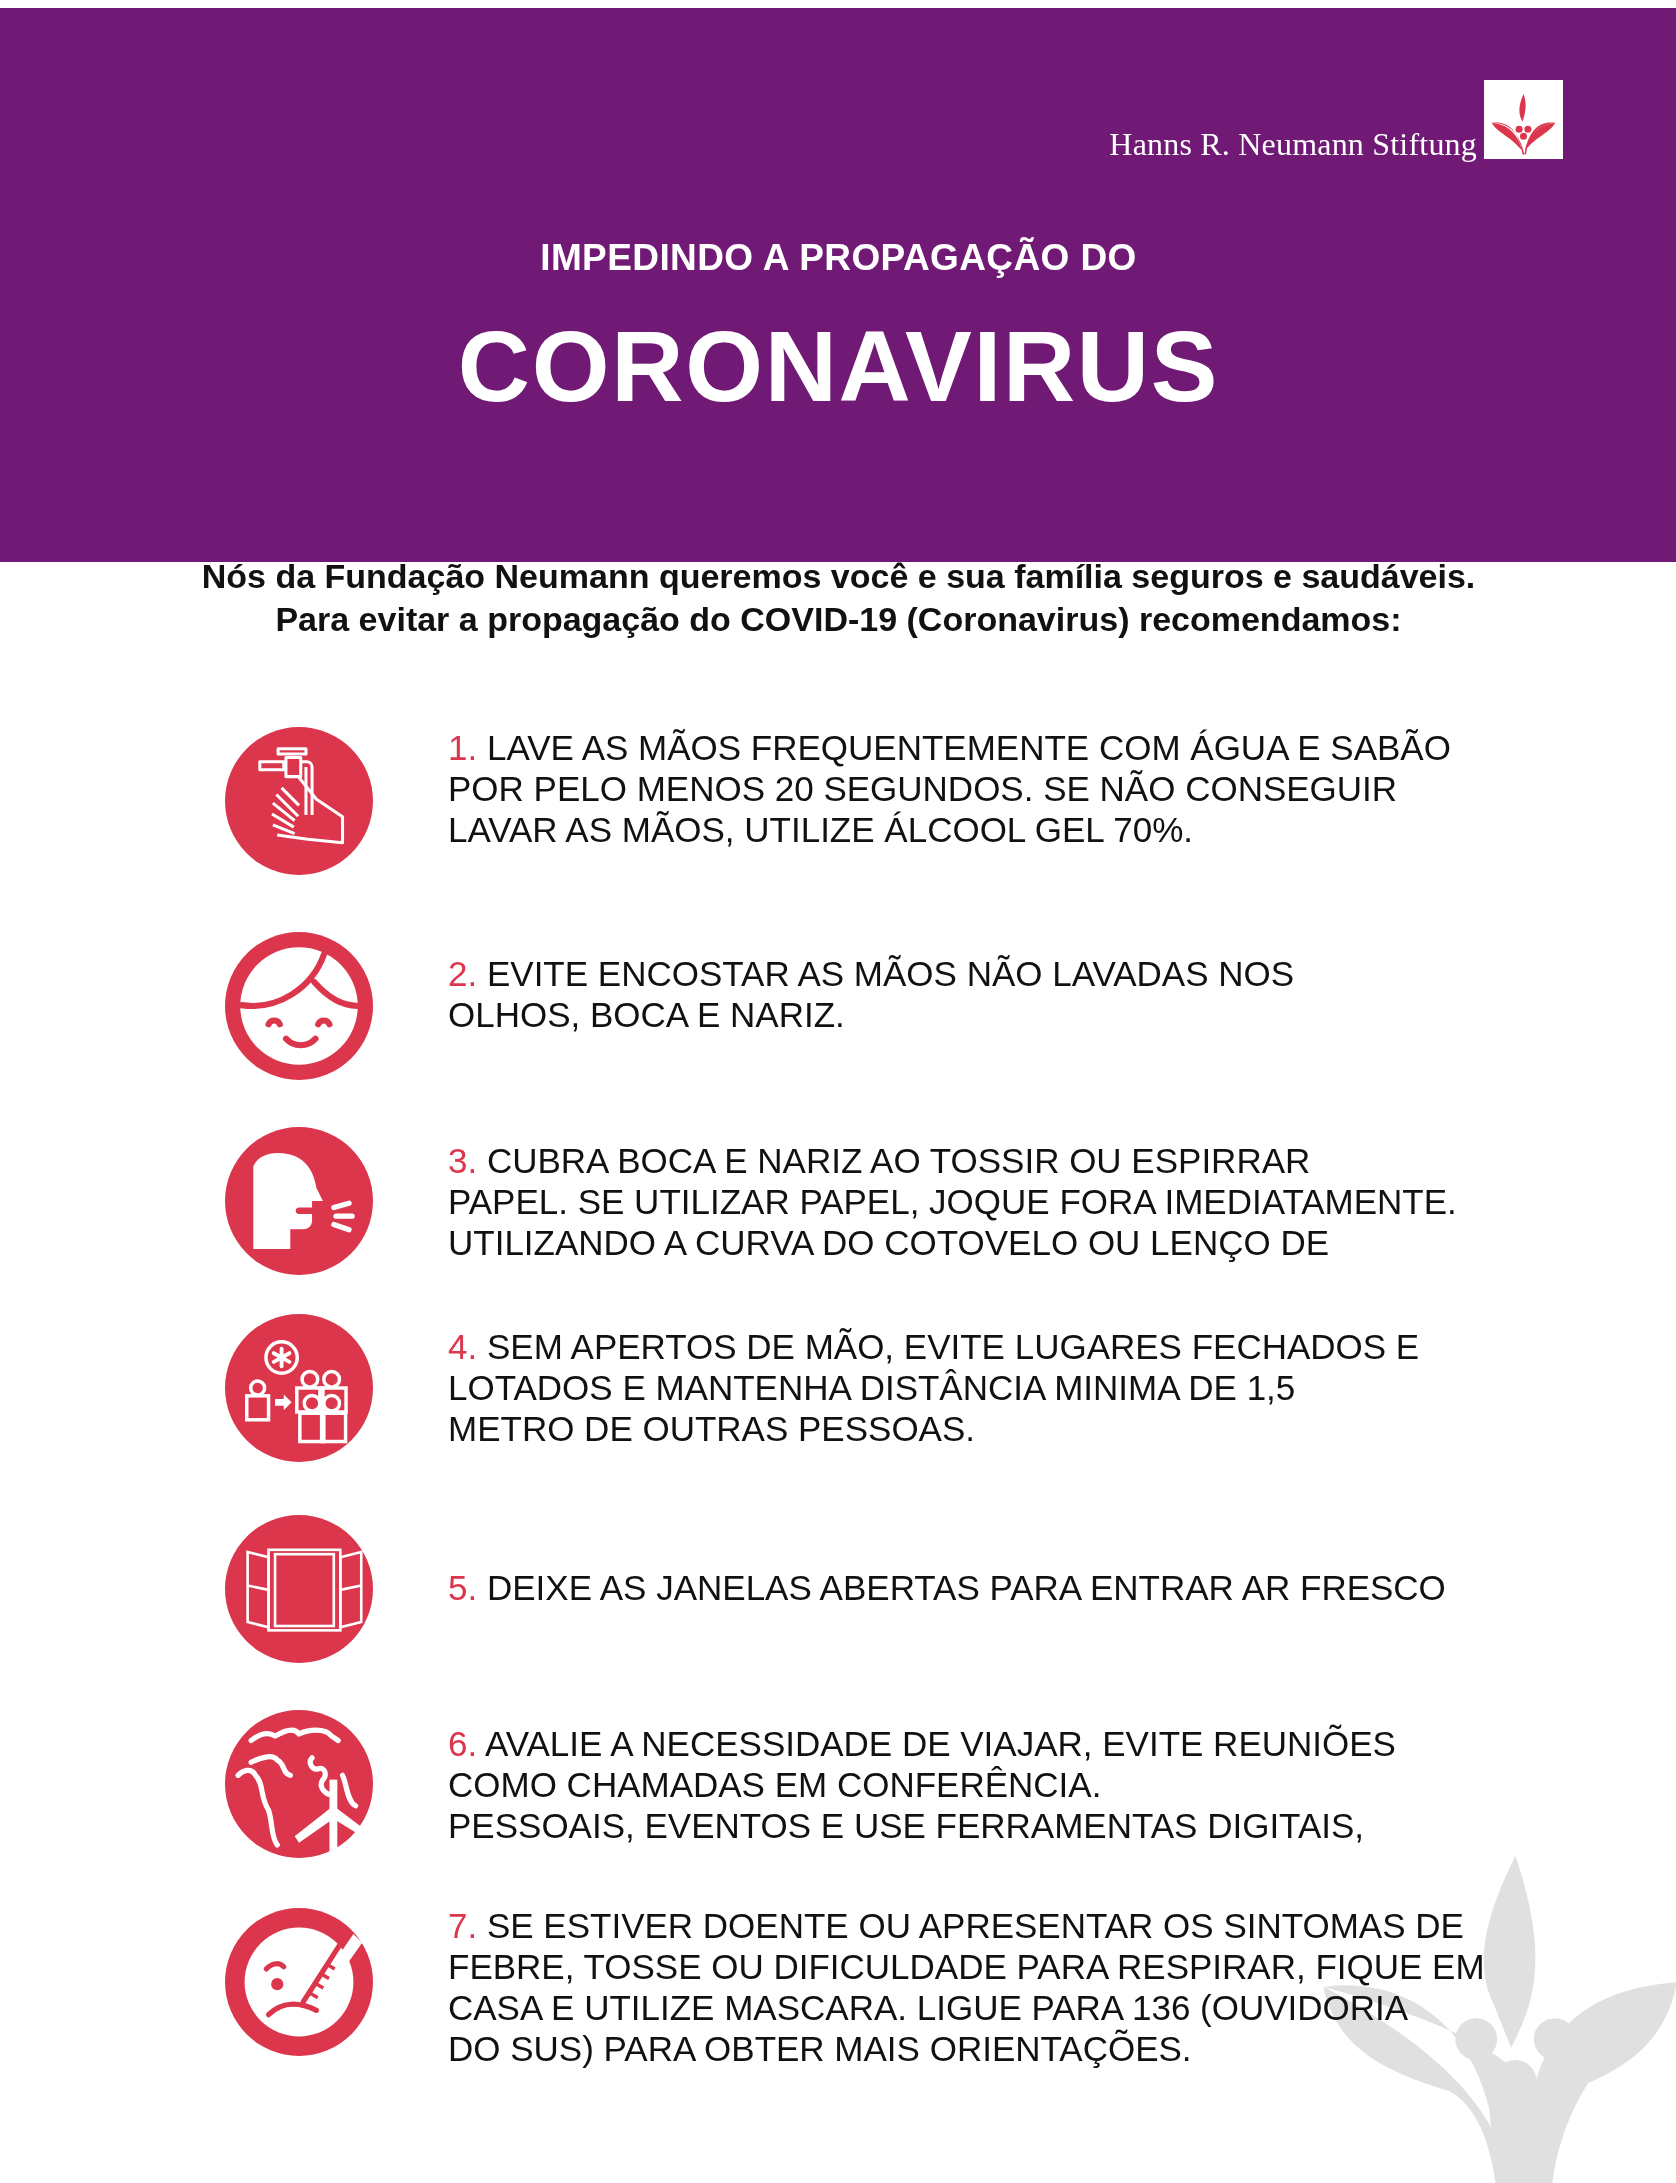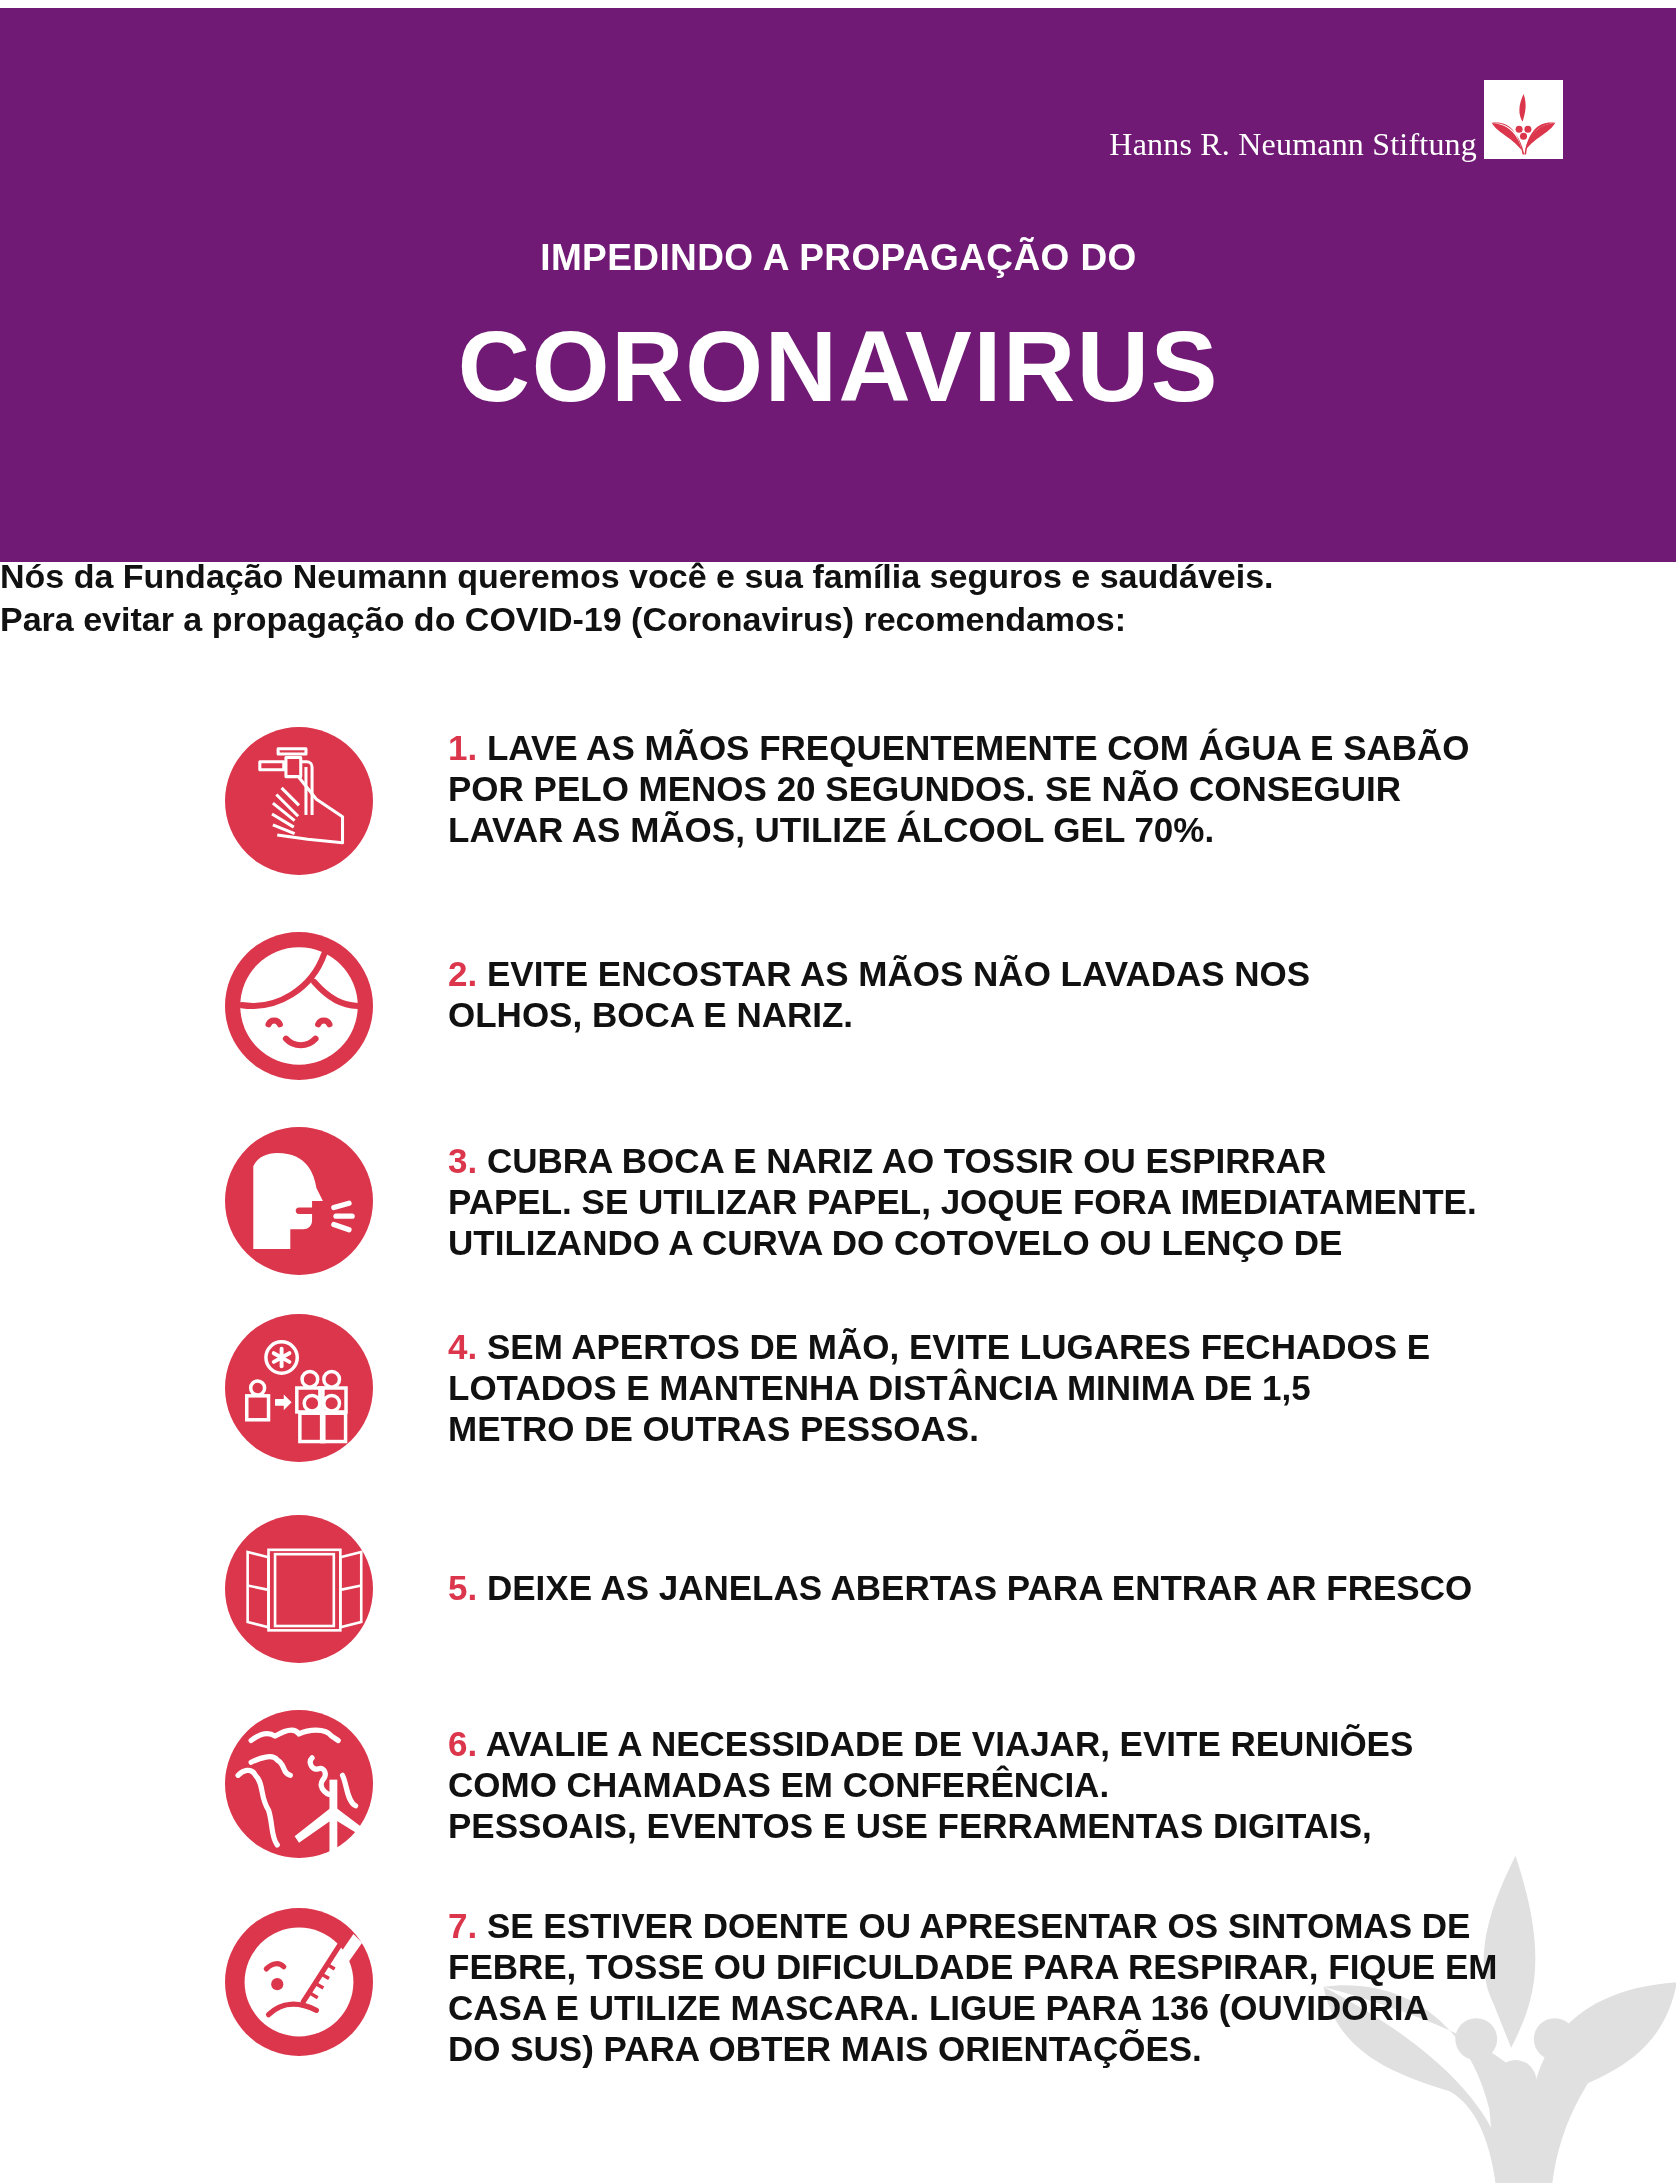--- a/index.html
+++ b/index.html
@@ -6,26 +6,26 @@
     body { width:1677px; height:2366px; position:relative; background:#ffffff; overflow:hidden;
            font-family:"Liberation Sans", sans-serif; }
     .header { position:absolute; left:0; top:8px; width:1677px; height:554px; background:#701a75; }
     .brand { position:absolute; right:114px; top:72px; display:flex; align-items:flex-end; }
     .brand-name { font-family:"Liberation Serif", serif; color:#ffffff; font-size:32px; margin-right:7px; margin-bottom:-3.5px; letter-spacing:0.2px; }
     .brand-logo { width:79px; height:79px; background:#ffffff; display:block; }
     .subtitle { position:absolute; left:0; width:1677px; top:229px; text-align:center; color:#ffffff;
                 font-size:37px; font-weight:bold; letter-spacing:0.4px; }
     .title { position:absolute; left:0; width:1677px; top:301px; text-align:center; color:#ffffff;
              font-size:100px; font-weight:bold; letter-spacing:1.7px; }
-    .intro { position:absolute; left:0; width:1677px; top:555px; color:#111111;
+    .intro { position:absolute; left:0; width:1677px; top:555px; text-align:center; color:#111111;
              font-size:34px; font-weight:bold; line-height:43px; }
     .watermark { position:absolute; left:1306px; top:1847px; width:371px; height:358px; }
     .item { position:absolute; left:0; width:1677px; }
     .icon { position:absolute; left:225px; width:148px; height:148px; }
-    .item-text { position:absolute; left:448px; width:1092px; font-size:35px; font-weight:bold; color:#111111;
+    .item-text { position:absolute; left:448px; width:1092px; font-size:35px; font-weight:normal; color:#111111;
                  line-height:41px; }
     .num { color:#DB364B; }
   </style>
 </head>
 <body>
 
 <div class="header">
   <div class="brand">
     <span class="brand-name">Hanns R. Neumann Stiftung</span>
     <svg class="brand-logo" viewBox="0 0 180 180">

